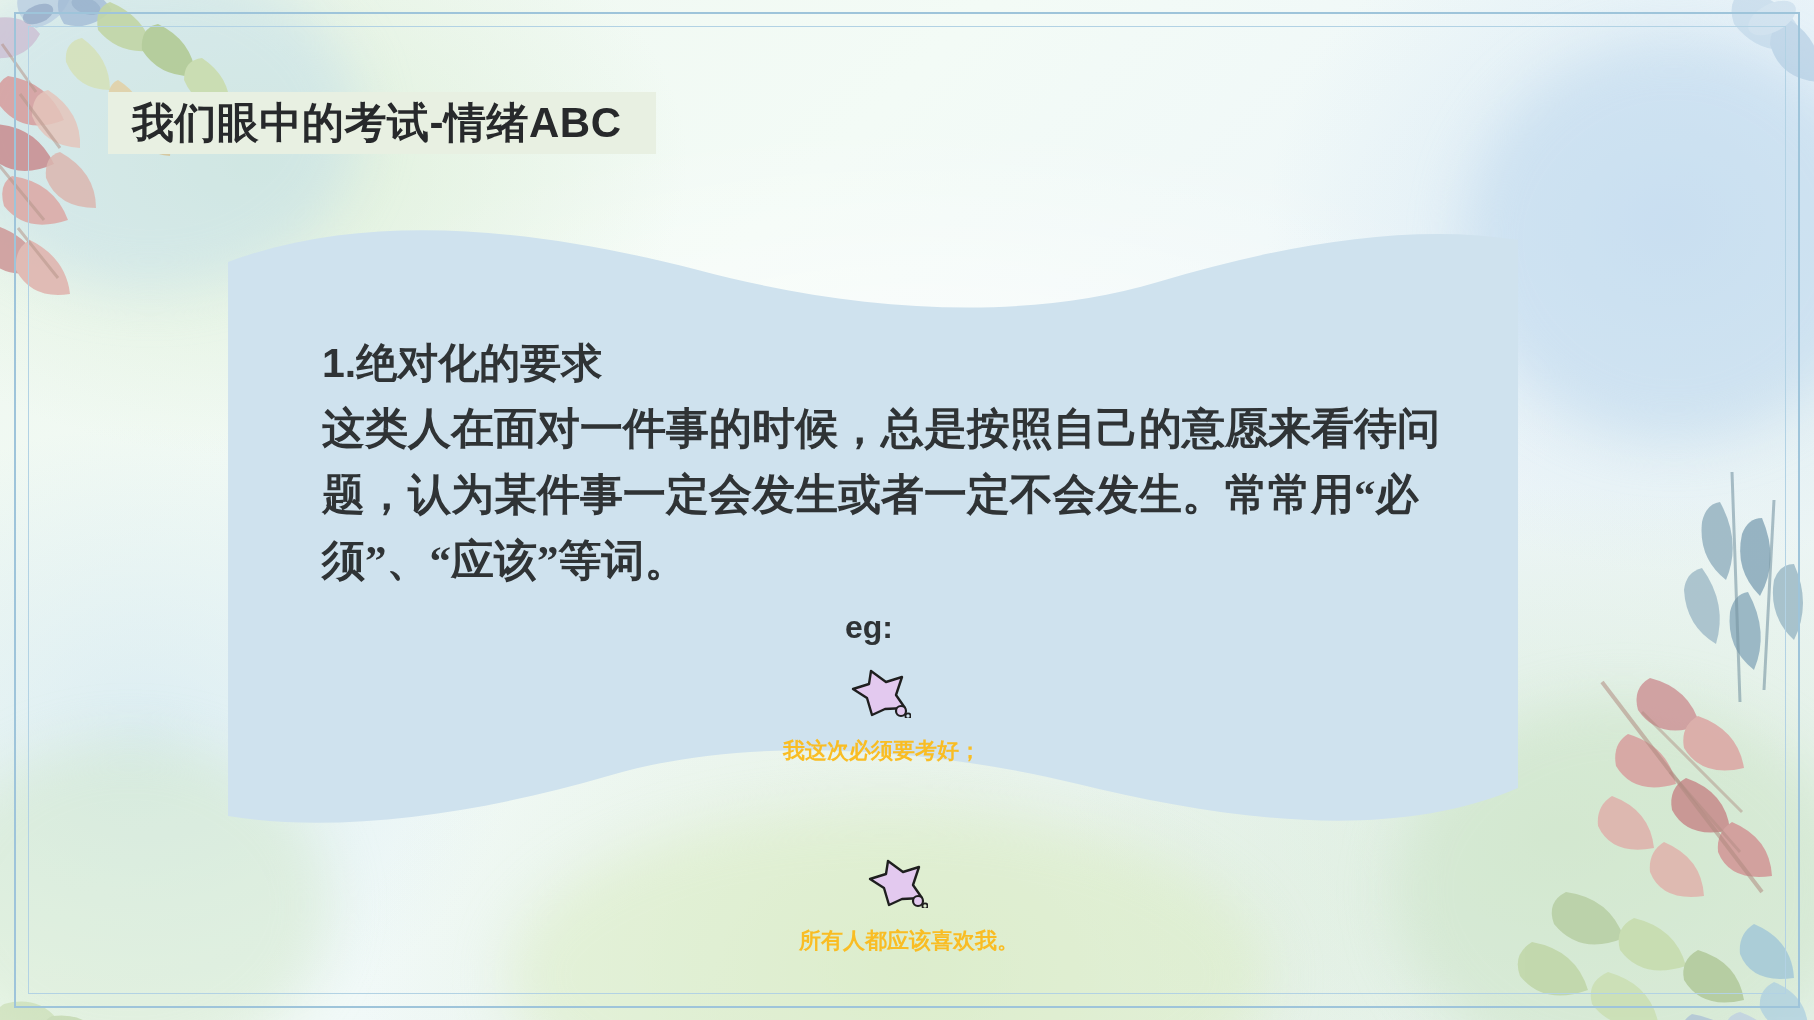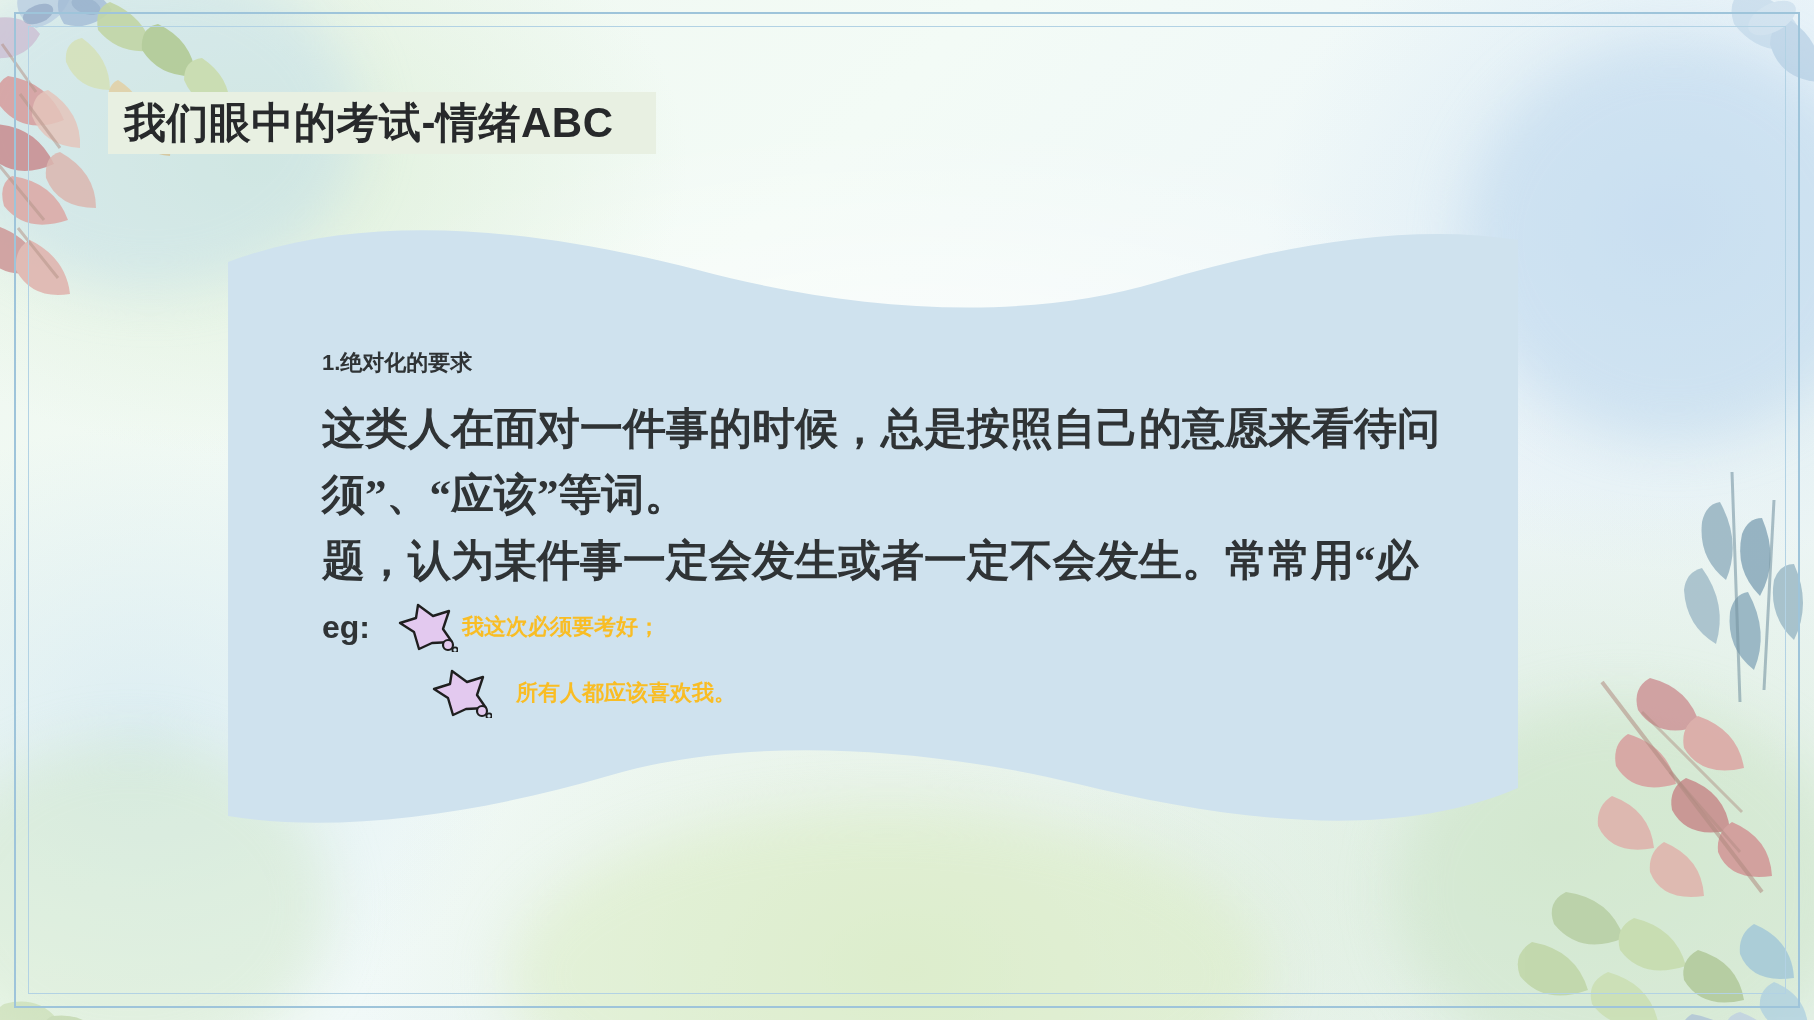--- a/index.html
+++ b/index.html
@@ -66,21 +66,21 @@
   .title-band {
     position: absolute;
     left: 108px;
     top: 92px;
     width: 548px;
     height: 62px;
     background: #e8f0e2;
   }
   .title-text {
     position: absolute;
-    left: 124px;
+    left: 132px;
     top: 93px;
     width: 700px;
     height: 60px;
     line-height: 60px;
     font-size: 42px;
     font-weight: 700;
     color: #27292b;
     letter-spacing: 0.5px;
     white-space: nowrap;
   }
@@ -104,27 +104,28 @@
   .line {
     color: #2f3335;
     font-size: 43px;
     font-weight: 700;
     font-family: "Liberation Serif", "DejaVu Serif", serif;
     line-height: 66px;
     white-space: nowrap;
   }
   .line.heading {
     font-family: "Liberation Sans", "DejaVu Sans", sans-serif;
-    font-size: 22px;
+    font-size: 41px;
   }
   .eg-row {
     display: flex;
     align-items: center;
     line-height: 66px;
     white-space: nowrap;
+    flex-direction: column;
   }
   .eg-label {
     color: #2f3335;
     font-size: 32px;
     font-weight: 700;
     font-family: "Liberation Sans", "DejaVu Sans", sans-serif;
     width: 74px;
     flex: 0 0 74px;
   }
   .eg-label.blank { color: transparent; }
@@ -245,22 +246,22 @@
                C 1160,616 990,590 850,556
                C 700,520 520,506 380,548
                C 250,586 110,606 0,588
                Z" fill="#cfe2ee"></path>
     </svg>
   </div>
 
   <div class="card-body">
     <div class="line heading">1.绝对化的要求</div>
     <div class="line">这类人在面对一件事的时候，总是按照自己的意愿来看待问</div>
+    <div class="line">题，认为某件事一定会发生或者一定不会发生。常常用“必</div>
     <div class="line">须”、“应该”等词。</div>
-    <div class="line">题，认为某件事一定会发生或者一定不会发生。常常用“必</div>
 
     <div class="eg-row">
       <span class="eg-label">eg:</span>
       <svg class="star-ico" viewBox="0 0 62 50">
         <path d="M22 3 L37 14 L53 9 L47 27 L56 40 L36 41 L23 47 L18 30 L4 21 L20 16 Z" fill="#e3c9ef" stroke="#1f1f1f" stroke-width="2.4" stroke-linejoin="round"></path>
         <circle cx="52" cy="43" r="5" fill="#e3c9ef" stroke="#1f1f1f" stroke-width="2.2"></circle>
         <circle cx="59" cy="48" r="2.6" fill="none" stroke="#1f1f1f" stroke-width="1.8"></circle>
       </svg>
       <span class="eg-text">我这次必须要考好；</span>
     </div>

